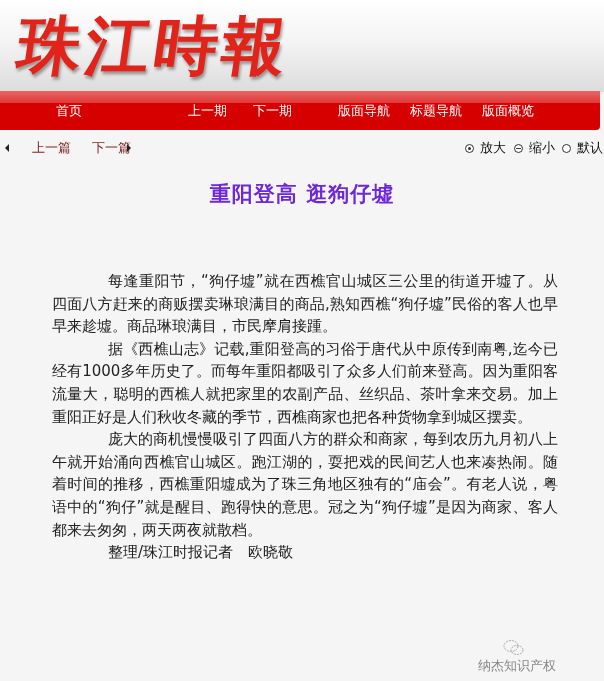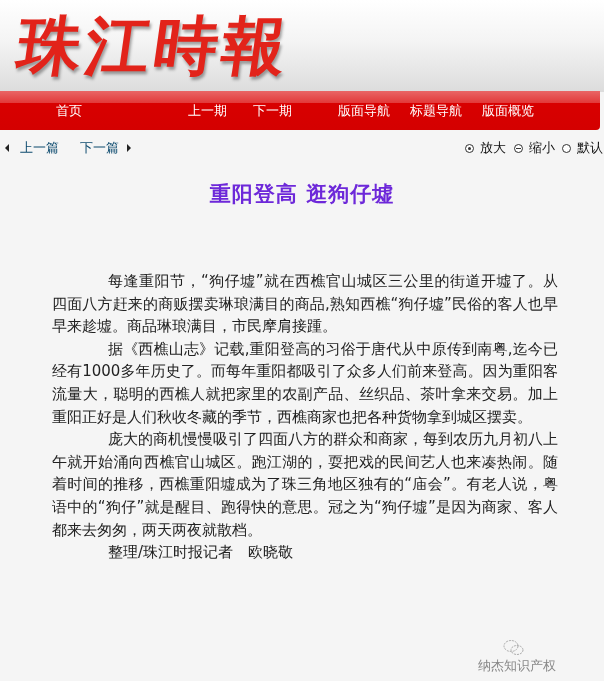--- a/index.html
+++ b/index.html
@@ -37,21 +37,21 @@
   .nav-item {
     position: absolute; top: 0; height: 39px; line-height: 39px;
     font-size: 13px; color: #fff; cursor: pointer; white-space: nowrap;
   }
   .toolbar {
     position: absolute; left: 0; top: 134px; width: 604px; height: 30px;
   }
   .arrow { position: absolute; top: 10px; width: 0; height: 0; border-top: 4px solid transparent; border-bottom: 4px solid transparent; }
   .arrow.left { border-right: 4px solid #222; }
   .arrow.right { border-left: 4px solid #222; }
-  .tb-link { position: absolute; top: 5px; font-size: 13px; color: #0c4a6e; cursor: pointer; }
+  .tb-link { position: absolute; top: 5px; font-size: 13px; color: #7f1d1d; cursor: pointer; margin-left: 12px; }
   .zoom-opt { position: absolute; top: 5px; font-size: 13px; color: #111; cursor: pointer; display: flex; align-items: center; }
   .zoom-opt .radio {
     width: 9px; height: 9px; border: 1px solid #333; border-radius: 50%;
     margin-right: 6px; position: relative; box-sizing: border-box; background: #fff;
   }
   .zoom-opt .radio.plus::after {
     content: ""; position: absolute; left: 2px; top: 2px; width: 3px; height: 3px; background: #333; border-radius: 50%;
   }
   .zoom-opt .radio.minus::after {
     content: ""; position: absolute; left: 1px; top: 3px; width: 5px; height: 1px; background: #333;

